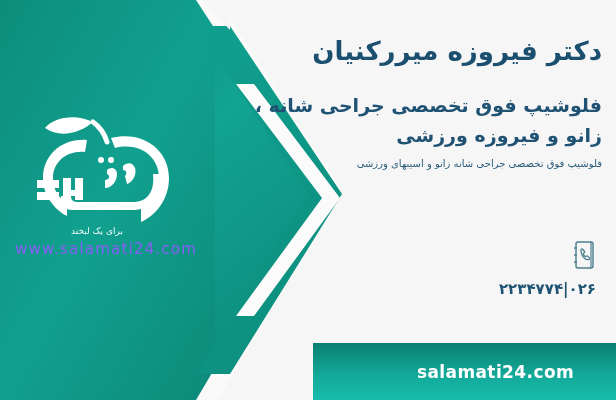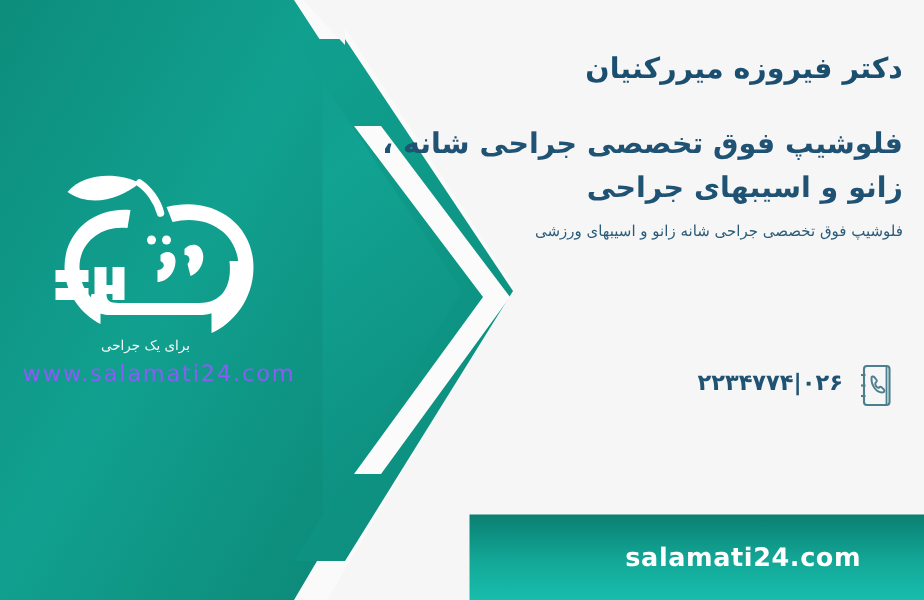--- a/index.html
+++ b/index.html
@@ -127,21 +127,21 @@
     position: absolute;
     right: 14px;
     top: 34px;
     width: 376px;
     text-align: right;
     direction: rtl;
     z-index: 7;
   }
   .doctor-name {
     color: #1b4f70;
-    font-size: 19px;
+    font-size: 26px;
     font-weight: bold;
     line-height: 1.35;
     margin: 0 0 22px 0;
   }
   .spec-line {
     color: #1f5273;
     font-size: 19px;
     font-weight: bold;
     line-height: 1.55;
     margin: 0;
@@ -157,21 +157,21 @@
   .contact {
     position: absolute;
     right: 14px;
     top: 238px;
     width: 382px;
     direction: rtl;
     z-index: 7;
   }
   .contact-row {
     display: flex;
-    flex-direction: row;
+    flex-direction: column;
     align-items: flex-start;
     justify-content: space-between;
     margin-bottom: 14px;
   }
   .contact-icon {
     width: 34px;
     height: 38px;
     flex: 0 0 34px;
     display: flex;
     align-items: center;
@@ -262,28 +262,28 @@
                L 118 94
                C 132 94, 140 84, 138 66 Z" fill="#ffffff"></path>
       <path d="M108 58 C 112 54, 118 54, 120 60 C 122 66, 118 74, 112 76 L 110 68 C 112 66, 112 62, 108 62 Z" fill="#ffffff"></path>
       <path d="M92 62 C 96 58, 102 60, 102 66 C 102 74, 96 80, 90 80 L 90 72 C 94 72, 96 68, 92 66 Z" fill="#ffffff"></path>
       <circle cx="96" cy="52" r="3" fill="#ffffff"></circle>
       <circle cx="86" cy="52" r="3" fill="#ffffff"></circle>
 
       <path d="M22 72 L 44 72 L 44 80 L 32 80 L 32 84 L 44 84 L 44 92 L 22 92 L 22 84 L 34 84 L 34 80 L 22 80 Z" fill="#ffffff"></path>
       <path d="M48 70 L 56 70 L 56 82 L 60 82 L 60 70 L 68 70 L 68 92 L 60 92 L 60 88 L 48 88 Z" fill="#ffffff"></path>
     </svg>
-    <div class="logo-tagline">برای یک جراحی</div>
+    <div class="logo-tagline">برای یک لبخند</div>
     <div class="logo-url">www.salamati24.com</div>
   </div>
 
   <div class="info">
     <h1 class="doctor-name">دکتر فیروزه میررکنیان</h1>
     <p class="spec-line">فلوشیپ فوق تخصصی جراحی شانه ،</p>
-    <p class="spec-line">زانو و اسیبهای جراحی</p>
+    <p class="spec-line">زانو و فیروزه ورزشی</p>
     <p class="spec-sub">فلوشیپ فوق تخصصی جراحی شانه زانو و اسیبهای ورزشی</p>
   </div>
 
   <div class="contact">
 
     <div class="contact-row">
       <div class="contact-icon">
         <svg width="26" height="30" viewBox="0 0 26 30" aria-hidden="true">
           <rect x="4" y="2" width="17" height="26" rx="2" fill="none" stroke="#4c7f8e" stroke-width="1.4"></rect>
           <line x1="19" y1="2" x2="19" y2="28" stroke="#4c7f8e" stroke-width="1.2"></line>

